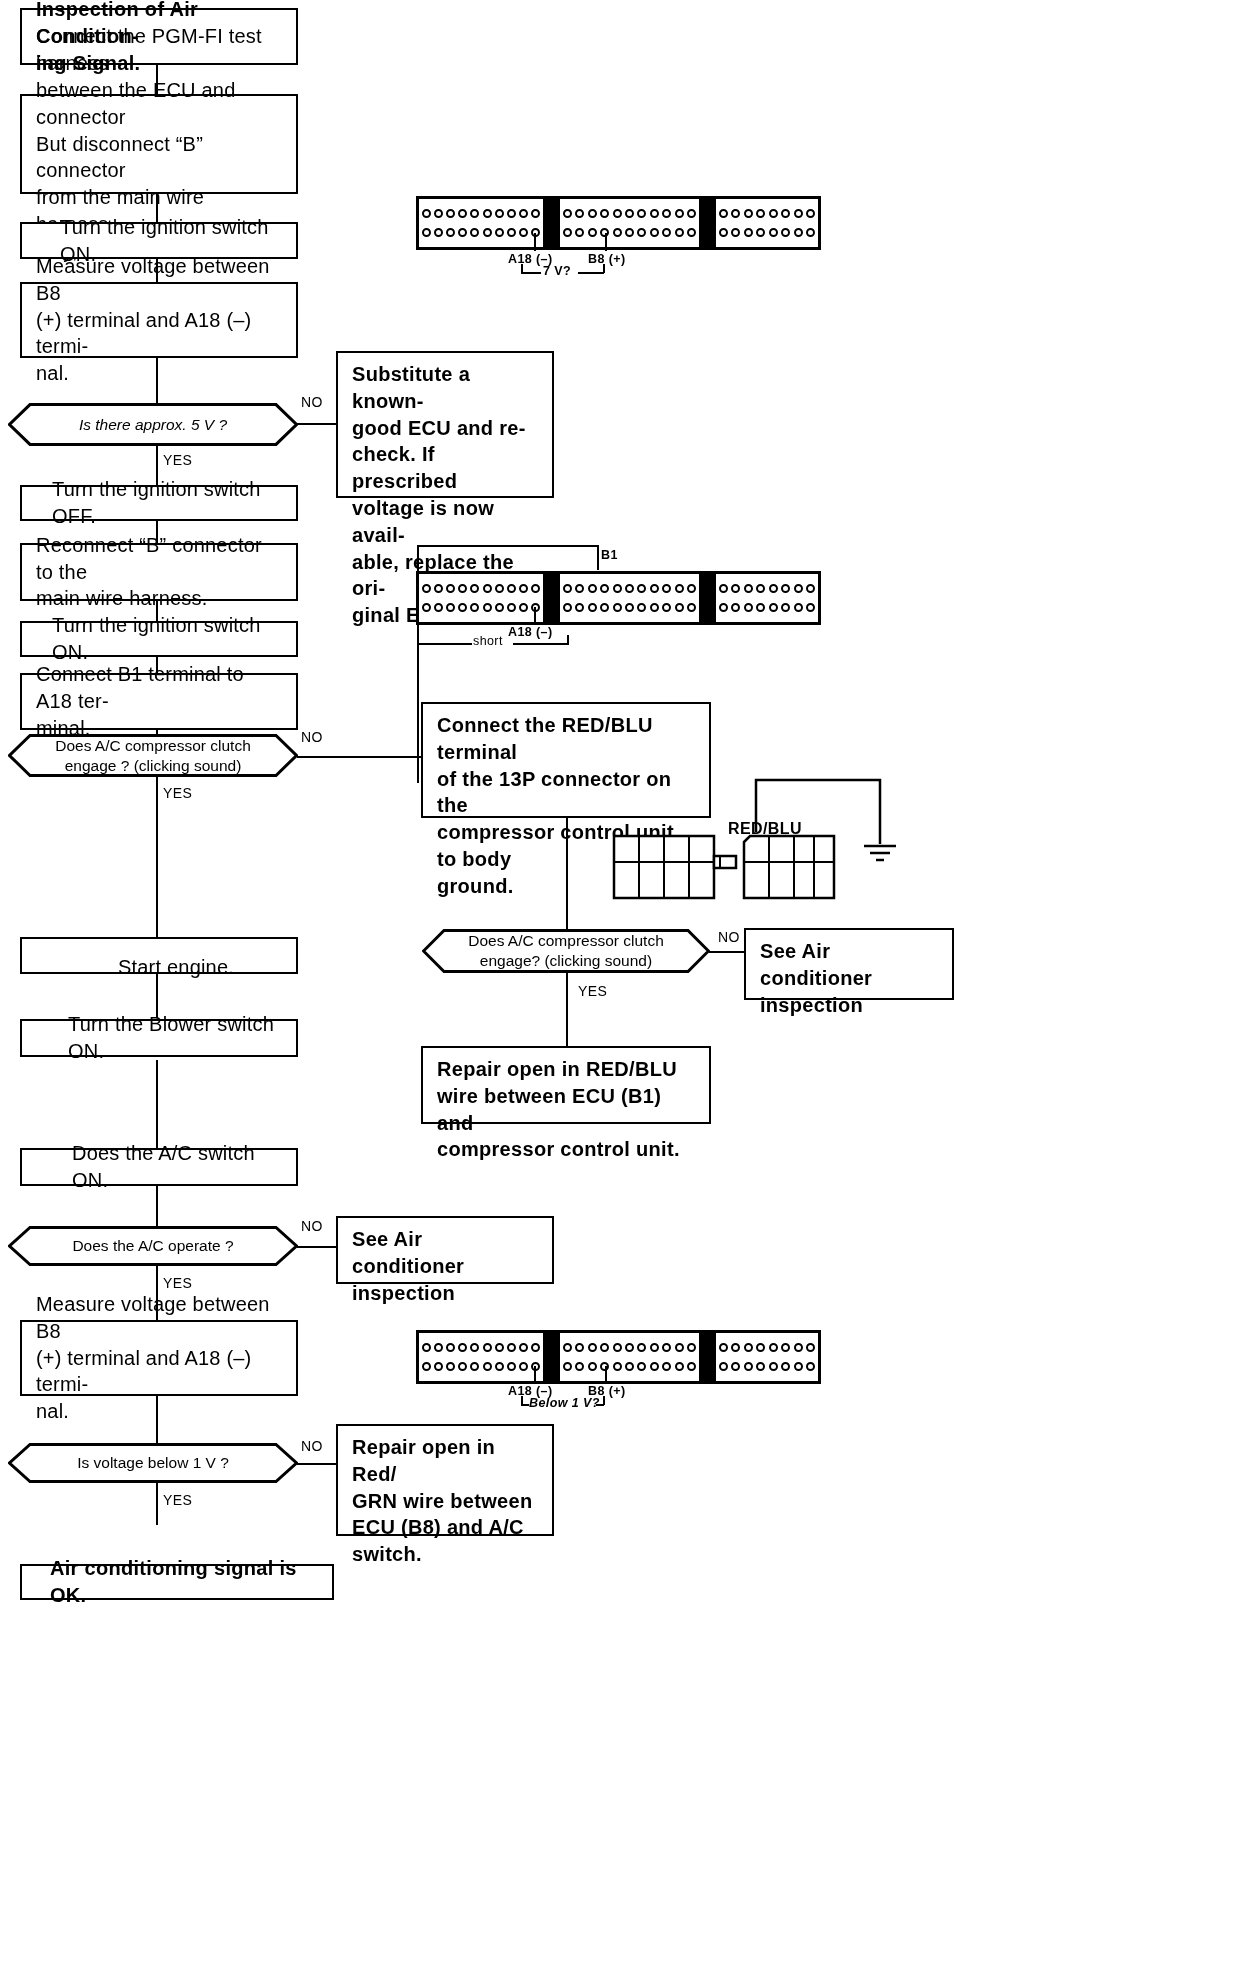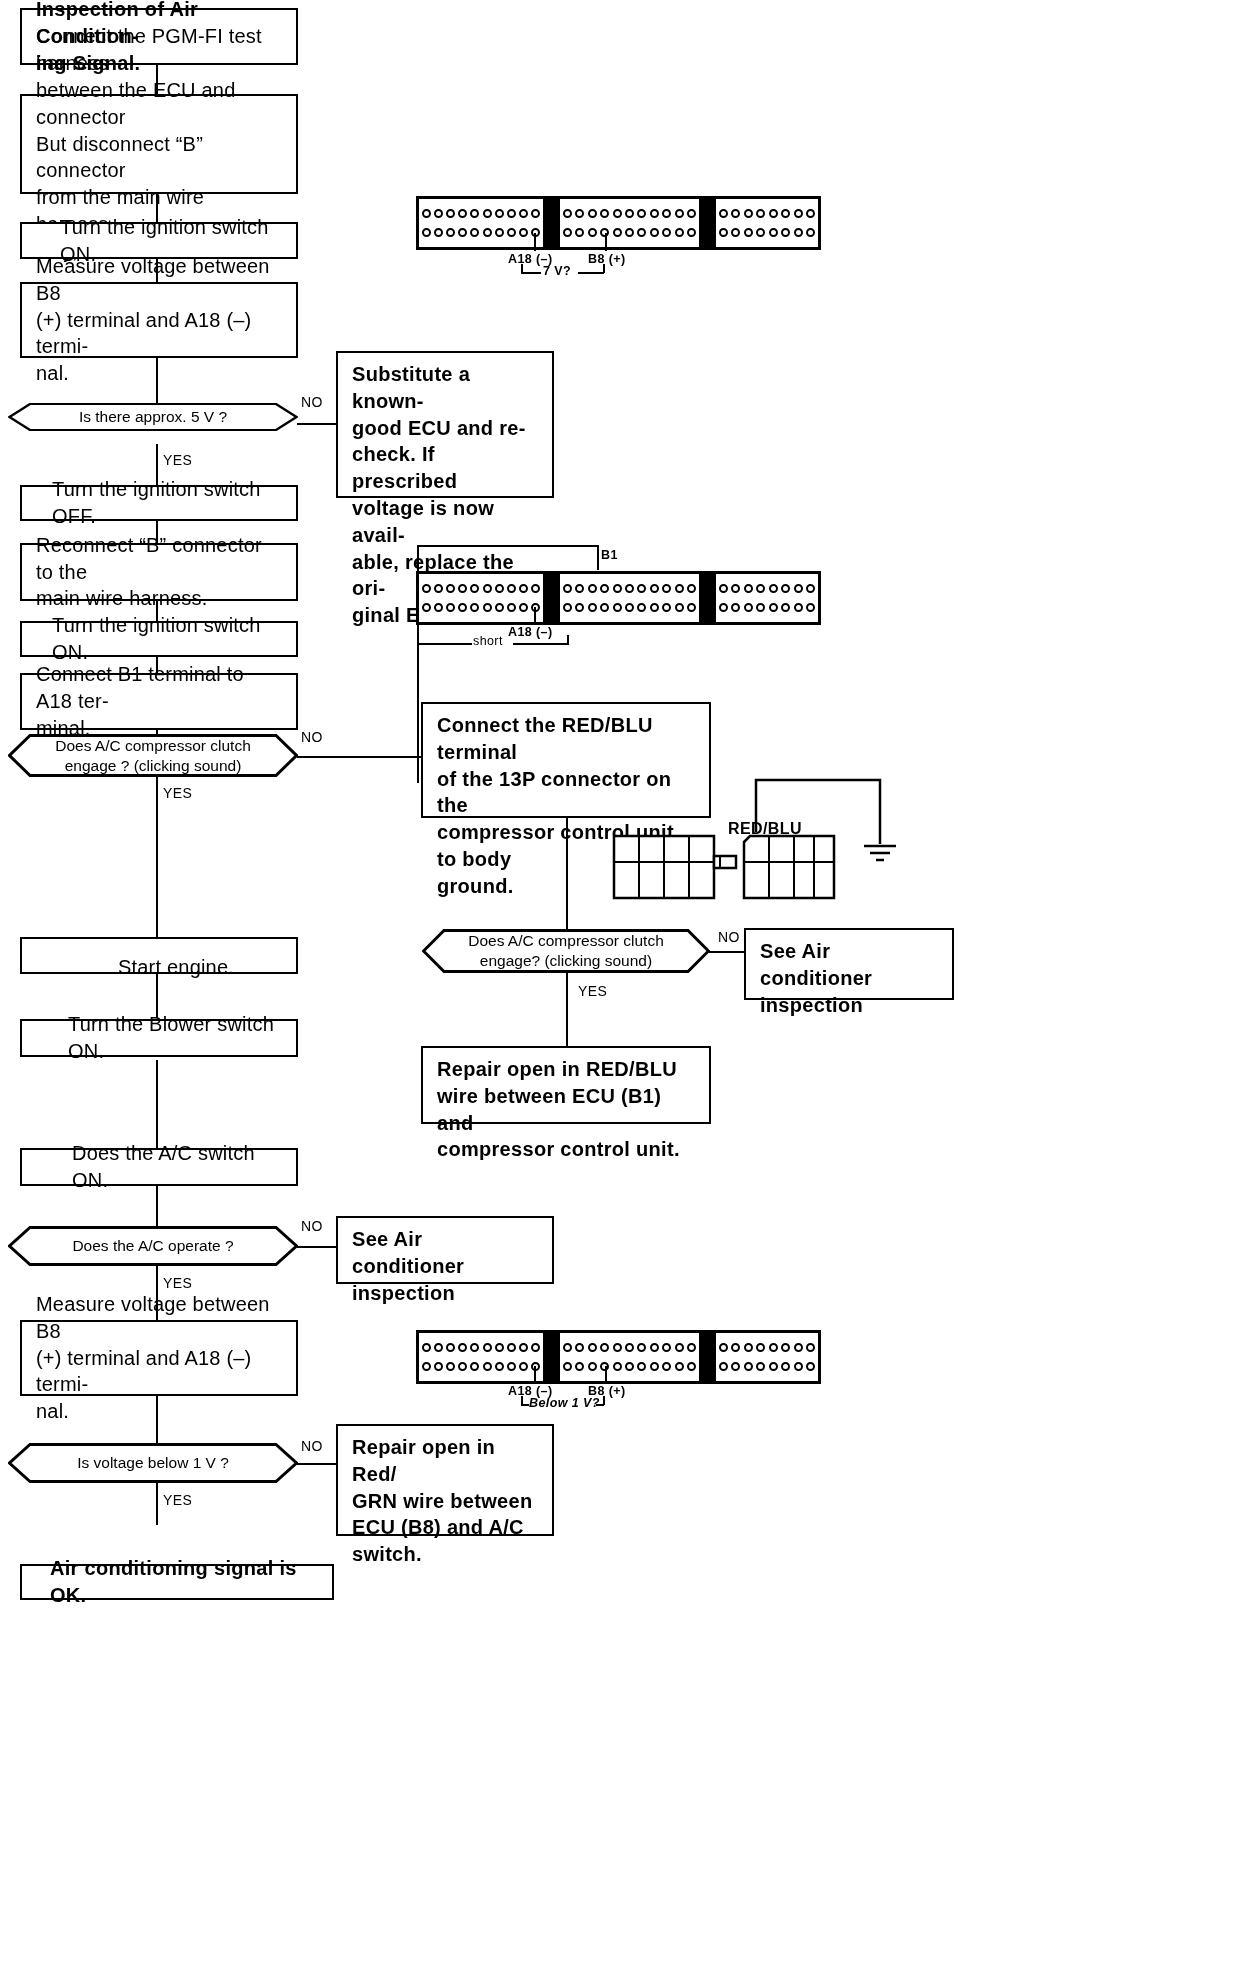--- a/index.html
+++ b/index.html
@@ -168,21 +168,21 @@
   <div class="box" style="left:20px;top:1320px;width:278px;height:76px;">
     <span style="white-space:pre-line">Measure  voltage  between  B8
 (+) terminal and A18 (–) termi-
 nal.</span>
   </div>
 
   <div class="box bold" style="left:20px;top:1524px;width:314px;height:36px;margin-top:40px;">
     <span style="white-space:pre-line;padding-left:14px;">Air conditioning signal is OK.</span>
   </div>
 
-  <div class="hexwrap" style="left:8px;top:403px;width:290px;height:28px;">
+  <div class="hexwrap" style="left:8px;top:403px;width:290px;height:43px;font-style:italic;">
     <svg class="hexborder" viewBox="0 0 290 42" preserveAspectRatio="none">
       <polygon points="22,1.5 268,1.5 288.5,21 268,40.5 22,40.5 1.5,21" fill="#fff" stroke="#000" stroke-width="3"></polygon>
     </svg>
     <div class="hextext">
         <span style="white-space:pre-line">Is there approx. 5 V ?</span>
       </div>
   </div>
 
   <div class="hexwrap" style="left:8px;top:734px;width:290px;height:43px;">
     <svg class="hexborder" viewBox="0 0 290 43" preserveAspectRatio="none">

